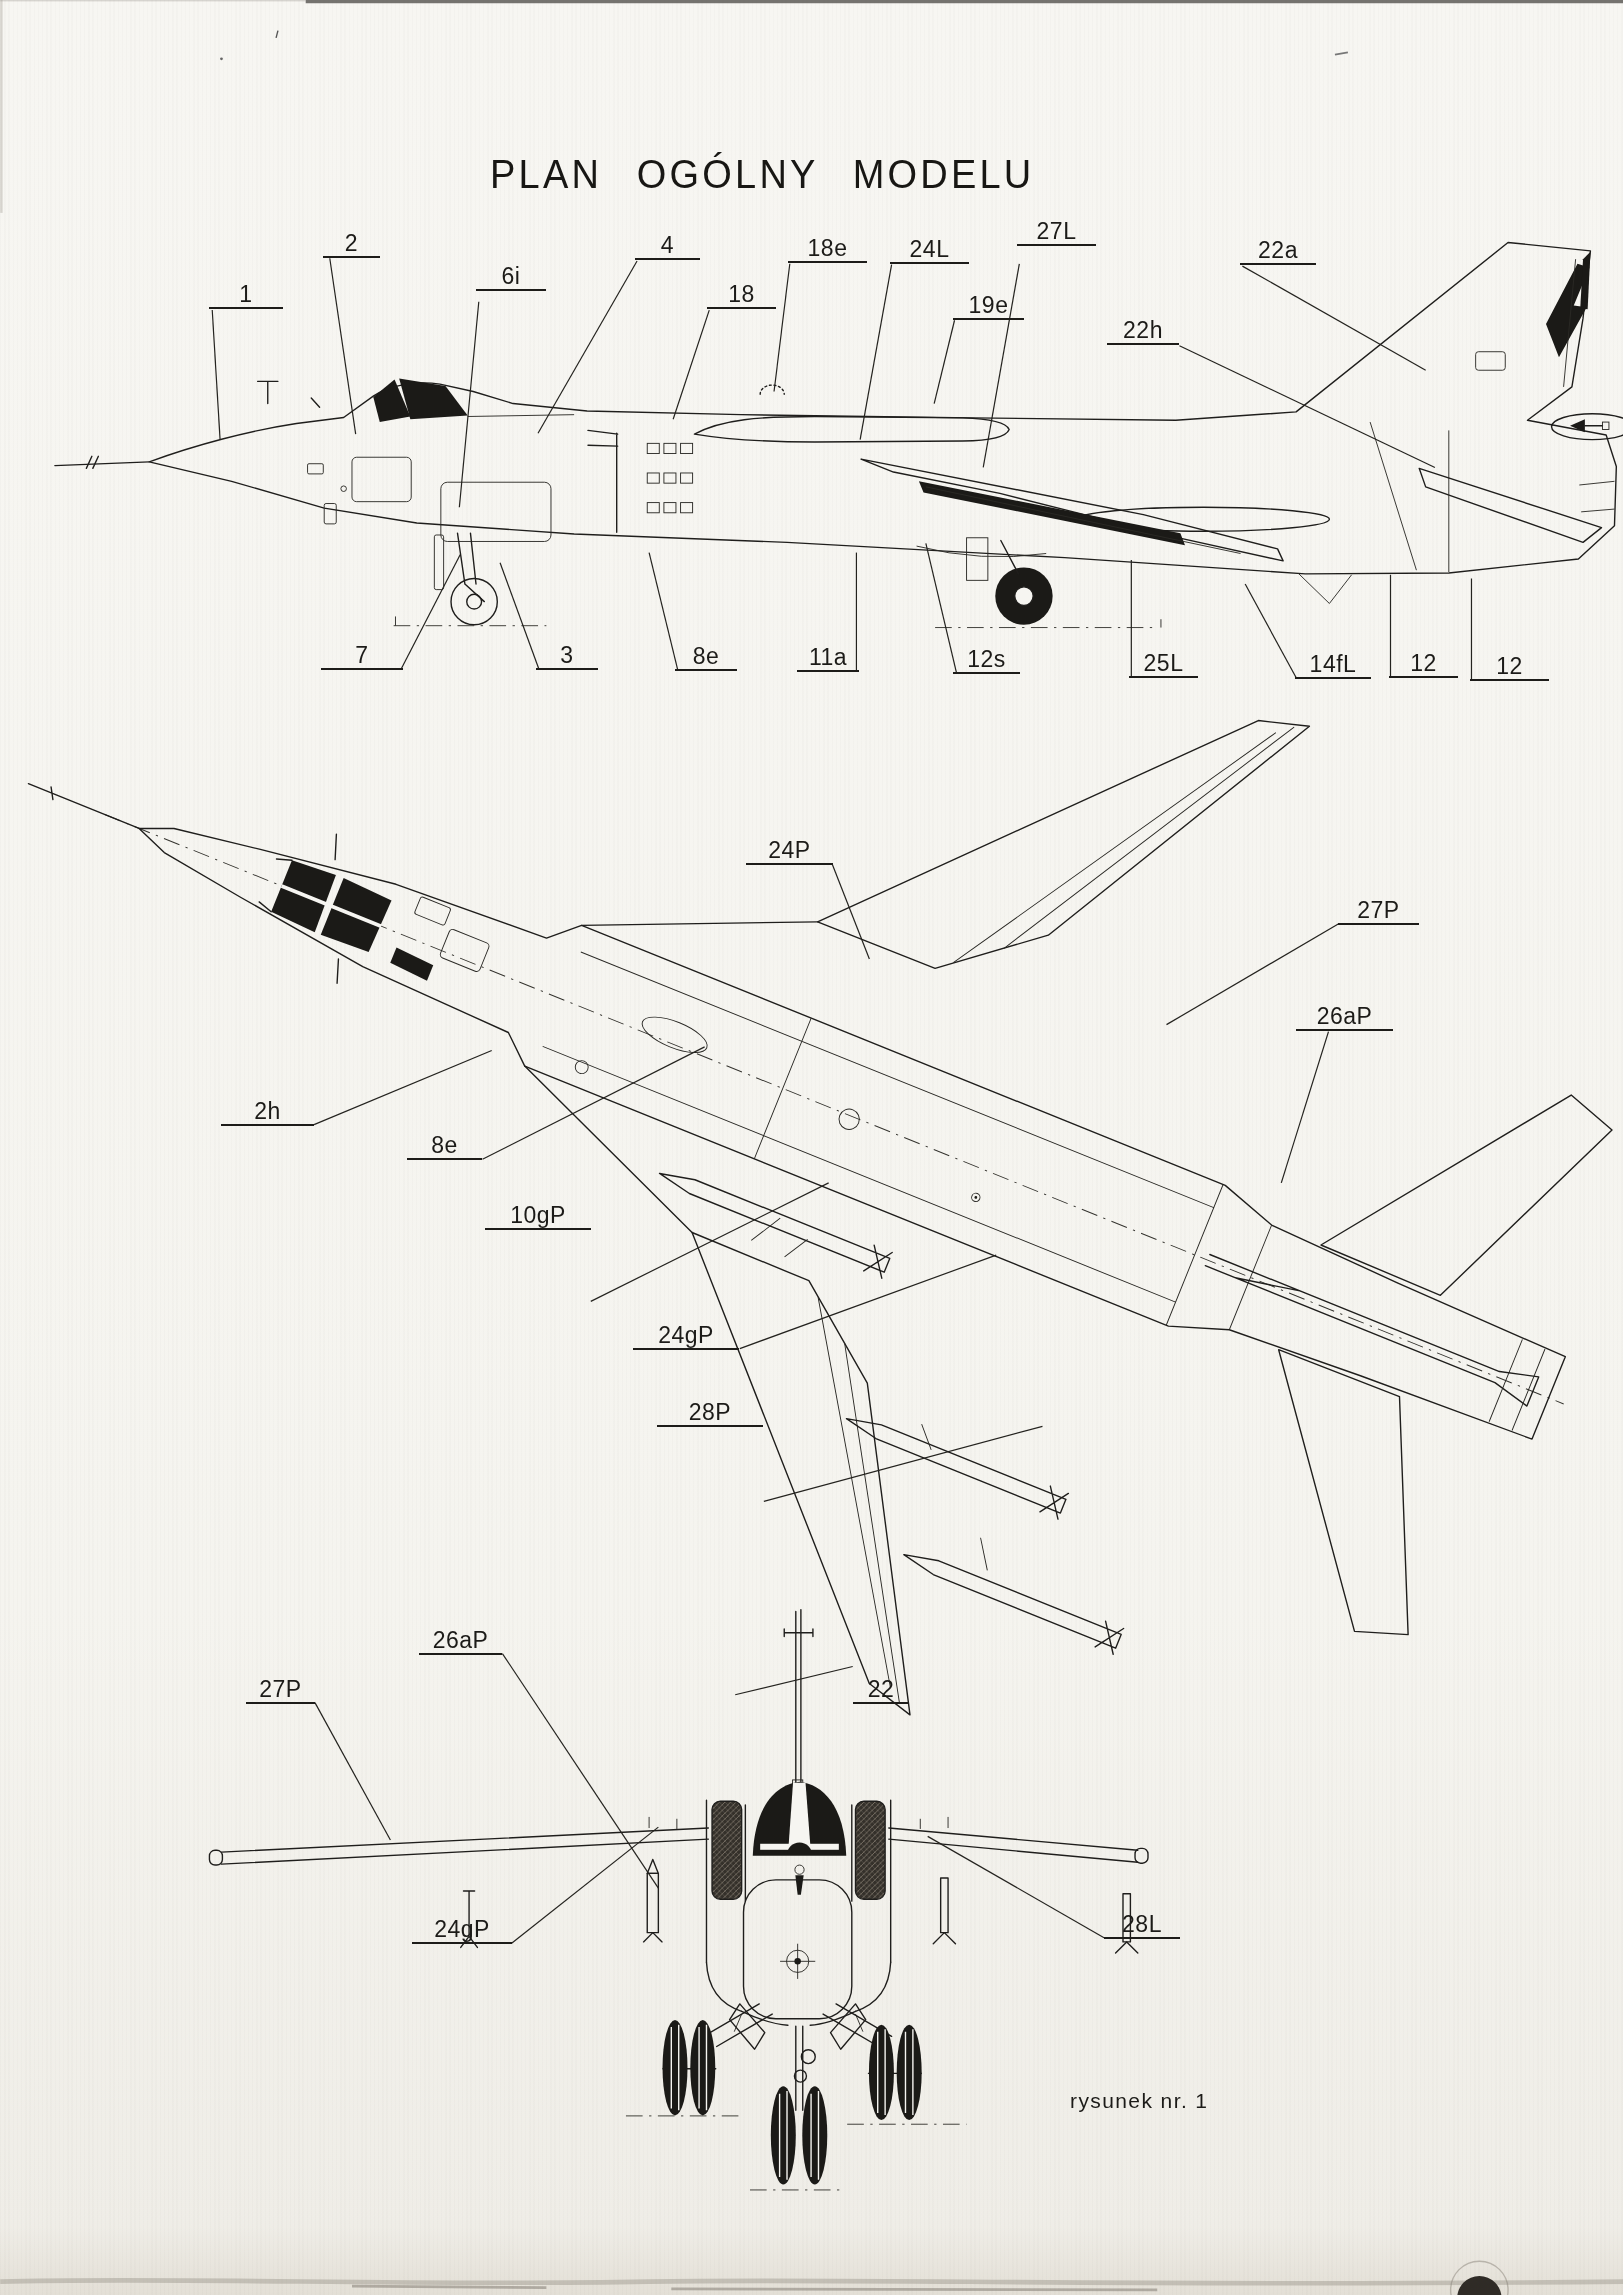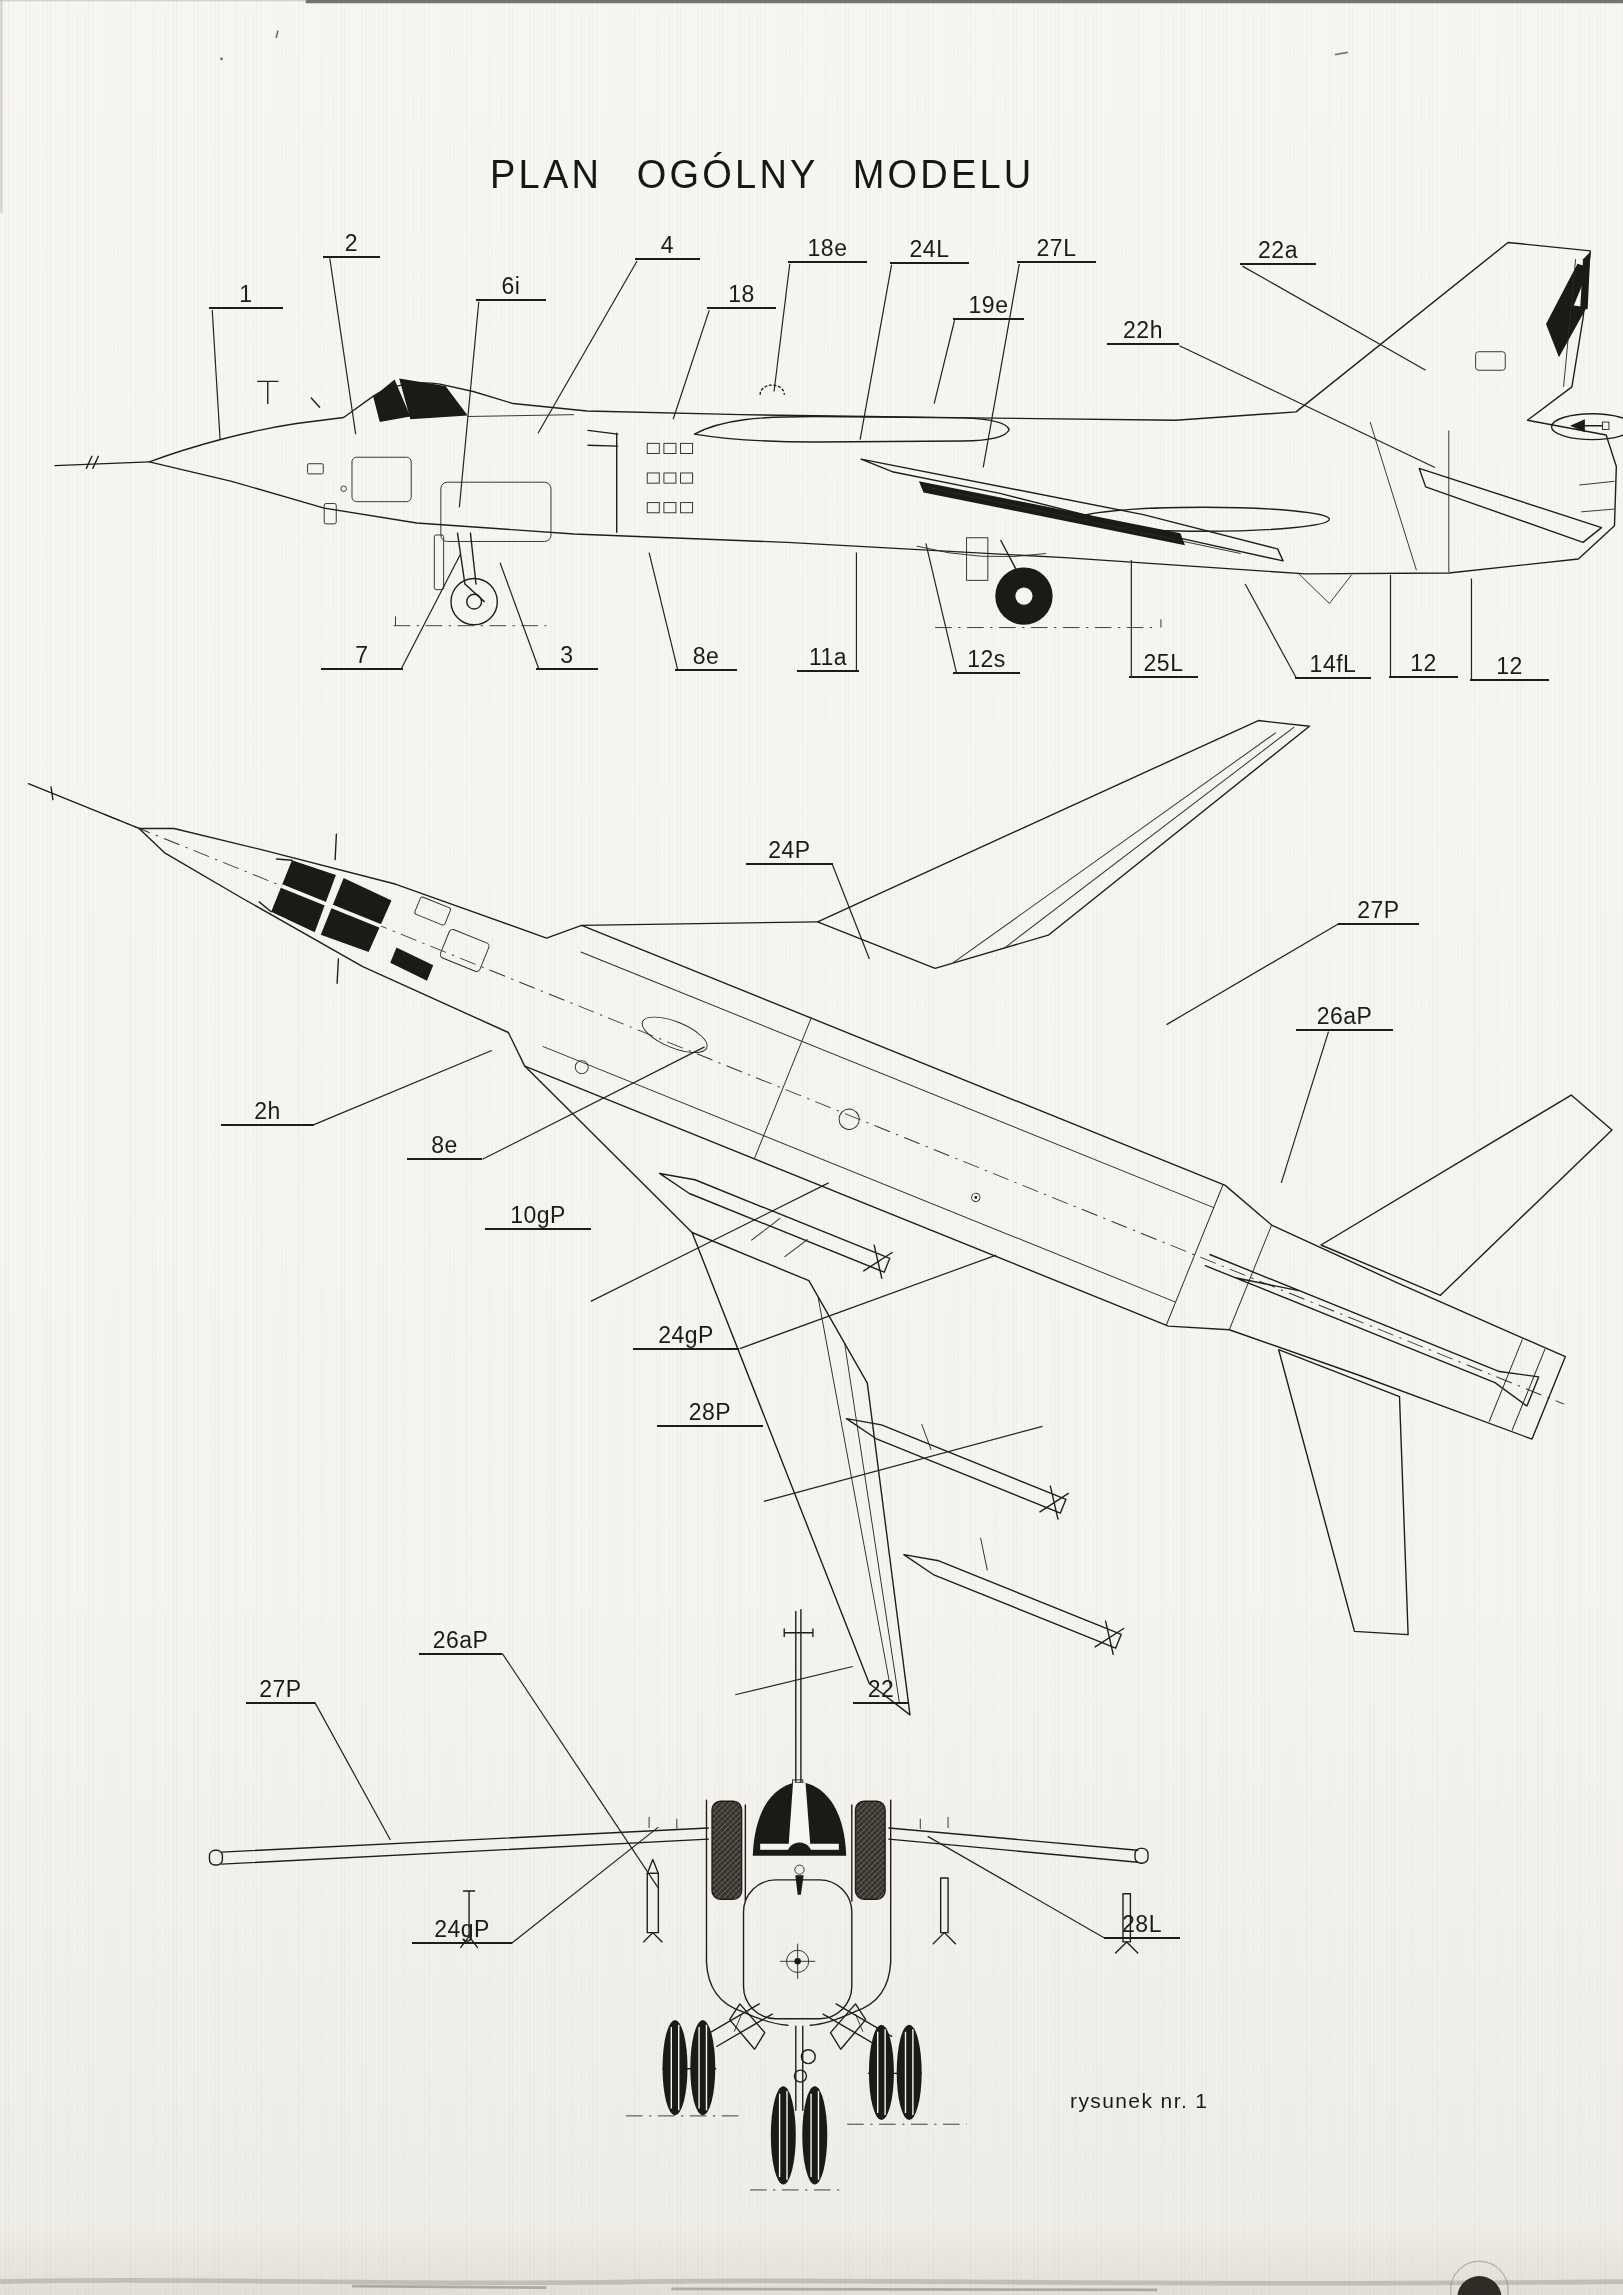--- a/index.html
+++ b/index.html
@@ -280,27 +280,27 @@
       <line x1="1842" y1="3601" x2="1588" y2="3662"></line>
       <line x1="1105" y1="4199" x2="1422" y2="3948"></line>
       <line x1="2385" y1="4187" x2="2004" y2="3968"></line>
     </g>
   </svg>
 
   <div class="title">PLAN OGÓLNY MODELU</div>
 
   <div class="callout" style="left:209px;top:281px;width:74px">1</div>
   <div class="callout" style="left:323px;top:230px;width:57px">2</div>
-  <div class="callout" style="left:476px;top:273px;width:70px">6i</div>
+  <div class="callout" style="left:476px;top:263px;width:70px">6i</div>
   <div class="callout" style="left:635px;top:232px;width:65px">4</div>
   <div class="callout" style="left:707px;top:281px;width:69px">18</div>
   <div class="callout" style="left:788px;top:235px;width:79px">18e</div>
   <div class="callout" style="left:890px;top:236px;width:79px">24L</div>
   <div class="callout" style="left:953px;top:292px;width:71px">19e</div>
-  <div class="callout" style="left:1017px;top:235px;width:79px">27L</div>
+  <div class="callout" style="left:1017px;top:218px;width:79px">27L</div>
   <div class="callout" style="left:1240px;top:237px;width:76px">22a</div>
   <div class="callout" style="left:1107px;top:317px;width:72px">22h</div>
 
   <div class="callout" style="left:321px;top:642px;width:82px">7</div>
   <div class="callout" style="left:536px;top:642px;width:62px">3</div>
   <div class="callout" style="left:675px;top:643px;width:62px">8e</div>
   <div class="callout" style="left:797px;top:644px;width:62px">11a</div>
   <div class="callout" style="left:953px;top:646px;width:67px">12s</div>
   <div class="callout" style="left:1129px;top:650px;width:69px">25L</div>
   <div class="callout" style="left:1295px;top:651px;width:76px">14fL</div>

